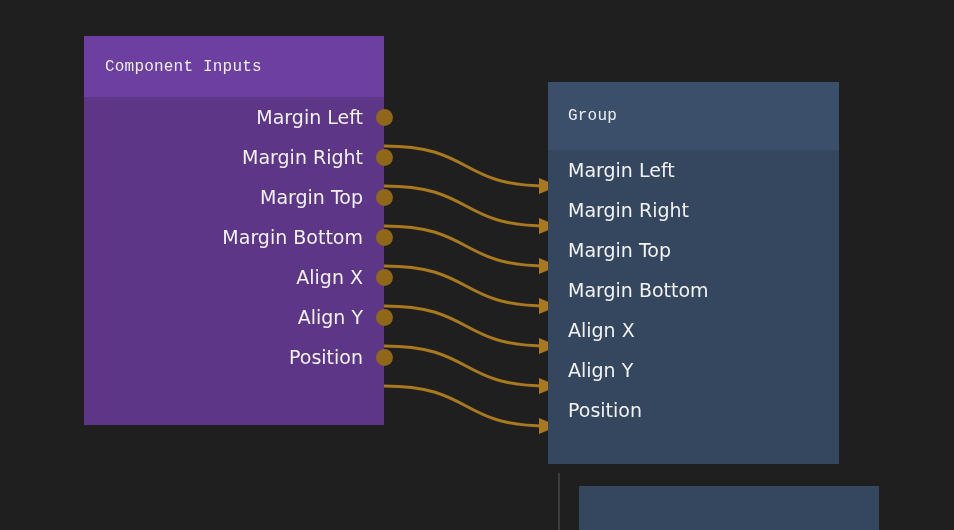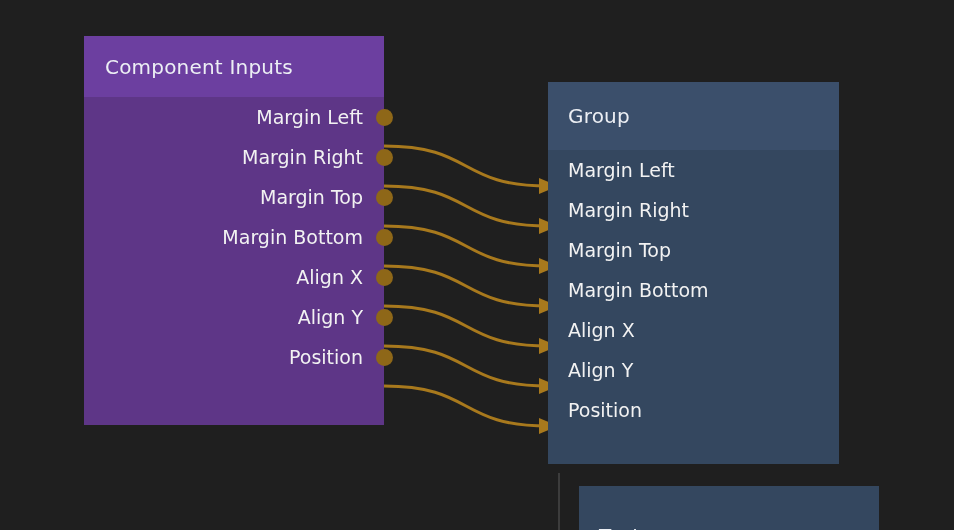--- a/index.html
+++ b/index.html
@@ -40,23 +40,24 @@
     z-index: 2;
     box-sizing: border-box;
   }
   .node-header {
     box-sizing: border-box;
     display: flex;
     align-items: center;
   }
   .node-title {
     color: #eceff4;
-    font-size: 20px;
+    font-size: 16px;
     letter-spacing: 0.2px;
     white-space: nowrap;
+    font-family: Liberation Mono, monospace;
   }
   .node-body {
     box-sizing: border-box;
     text-align: center;
   }
 
   
   #component-inputs-node {
     left: 84px;
     top: 36px;

